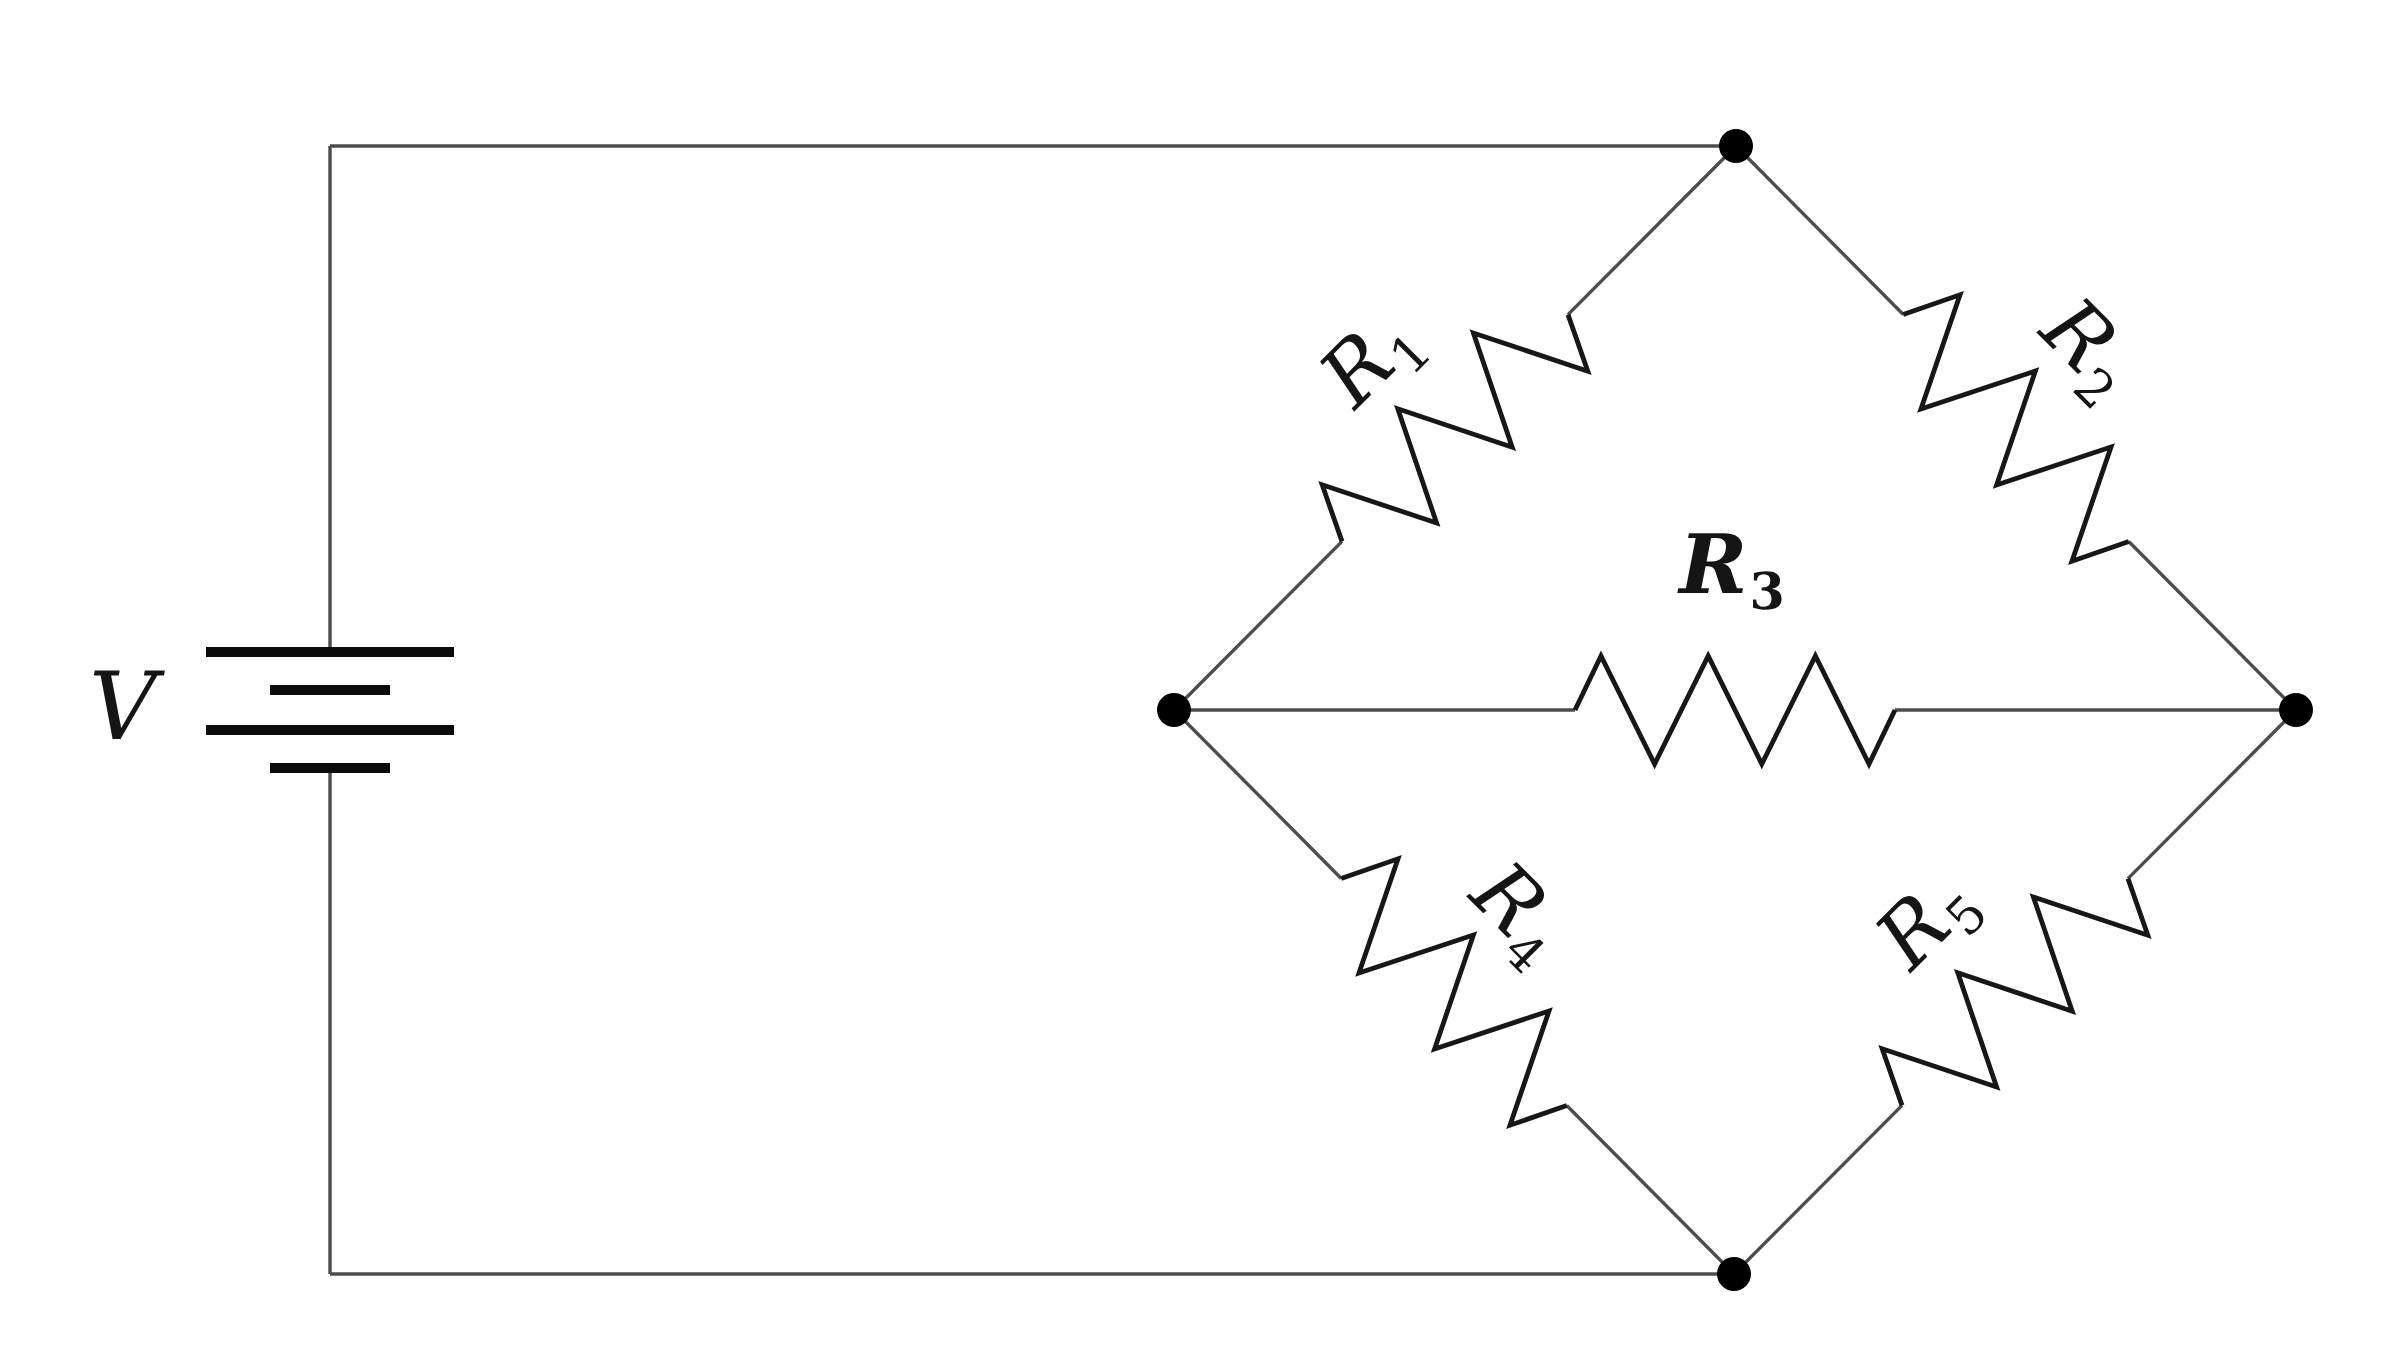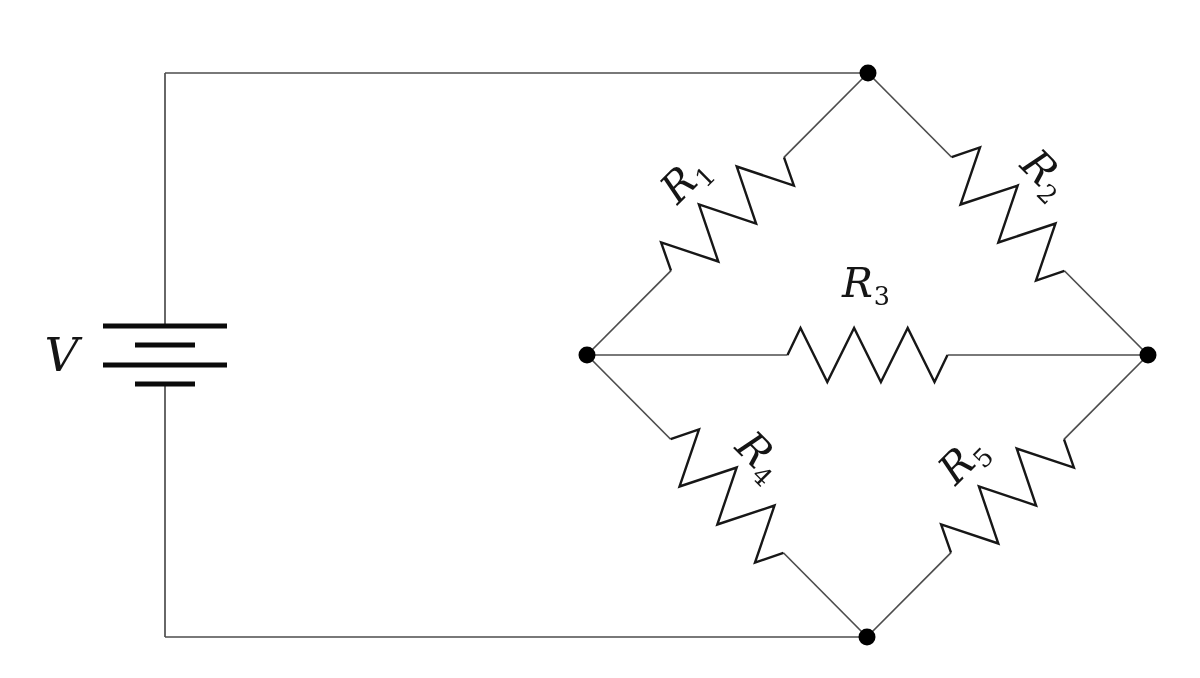--- a/index.html
+++ b/index.html
@@ -118,18 +118,18 @@
       <circle class="node-dot" cx="867" cy="637" r="8.5"></circle>
     </g>
   </svg>
 
   <div class="rlabel vlabel" style="left:62px; top:354px; --rot:0deg;"><span class="base">V</span><span class="sub"></span></div>
 
   <div class="rlabel" style="left:685px; top:179px; --rot:-45deg;"><span class="base">R</span><span class="sub">1</span></div>
 
   <div class="rlabel" style="left:1045px; top:174px; --rot:45deg;"><span class="base">R</span><span class="sub">2</span></div>
 
-  <div class="rlabel" style="left:866px; top:283px; --rot:0deg;"><span class="base">R</span><span class="sub">3</span></div>
+  <div class="rlabel" style="left:866px; top:283px;font-weight:bold; --rot:0deg;"><span class="base">R</span><span class="sub">3</span></div>
 
   <div class="rlabel" style="left:760px; top:456px; --rot:45deg;"><span class="base">R</span><span class="sub">4</span></div>
 
   <div class="rlabel" style="left:963px; top:460px; --rot:-45deg;"><span class="base">R</span><span class="sub">5</span></div>
 </div>
 
 </body></html>

